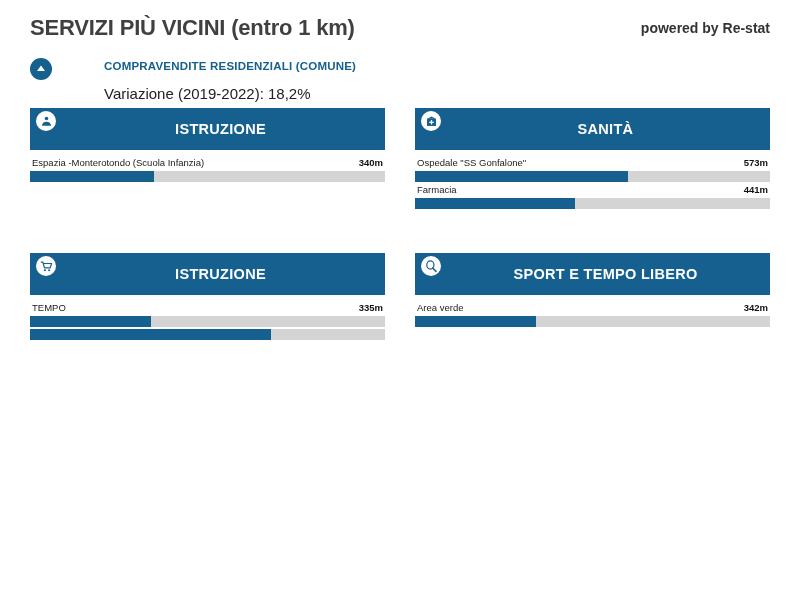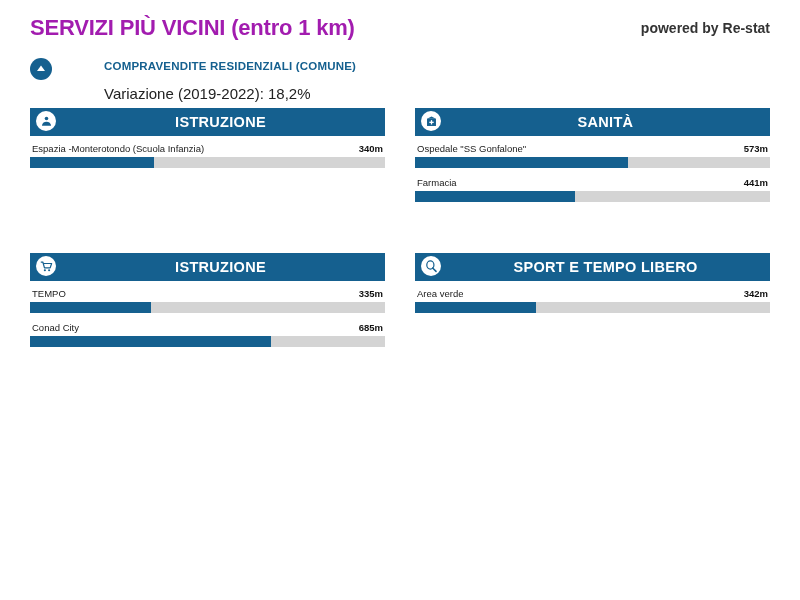--- a/index.html
+++ b/index.html
@@ -24,21 +24,21 @@
   .header {
     position: absolute;
     top: 14px;
     left: 30px;
     right: 30px;
     height: 36px;
   }
   .page-title {
     font-size: 22px;
     font-weight: bold;
-    color: #a21caf;
+    color: #404040;
     letter-spacing: -0.2px;
     line-height: 28px;
     white-space: nowrap;
   }
   .powered-by {
     position: absolute;
     right: 0;
     top: 6px;
     font-size: 14px;
     font-weight: bold;
@@ -90,21 +90,21 @@
     position: absolute;
     width: 355px;
   }
   .cat-card.c0 { left: 0px;   top: 0px; }
   .cat-card.c1 { left: 385px; top: 0px; }
   .cat-card.c2 { left: 0px;   top: 145px; }
   .cat-card.c3 { left: 385px; top: 145px; }
 
   .cat-header {
     position: relative;
-    height: 28px;
+    height: 42px;
     background: #15608f;
     display: flex;
     align-items: center;
     justify-content: center;
   }
   .cat-header-title {
     font-size: 14.5px;
     font-weight: bold;
     color: #ffffff;
     letter-spacing: 0.3px;
@@ -121,21 +121,21 @@
     height: 20px;
     border-radius: 50%;
     background: #ffffff;
     display: flex;
     align-items: center;
     justify-content: center;
   }
   .cat-badge svg { display: block; }
 
   .items { margin-top: 7px; }
-  .item { margin-bottom: 9px; }
+  .item { margin-bottom: 2px; }
   .item-row {
     display: flex;
     justify-content: space-between;
     align-items: baseline;
     padding: 0 2px 3px 2px;
   }
   .item-name {
     font-size: 9.5px;
     color: #1a1a1a;
     white-space: nowrap;
@@ -259,24 +259,20 @@
         <div class="item">
           <div class="item-row">
             <span class="item-name">TEMPO</span>
             <span class="item-value">335m</span>
           </div>
           <div class="bar-track">
             <div class="bar-fill" style="width: 34%;"></div>
           </div>
         </div>
         <div class="item">
-          <div class="item-row">
-            <span class="item-name">Conad City</span>
-            <span class="item-value">685m</span>
-          </div>
           <div class="bar-track">
             <div class="bar-fill" style="width: 68%;"></div>
           </div>
         </div>
       </div>
     </div>
 
     <div class="cat-card c3">
       <div class="cat-header">
         <div class="cat-badge">

